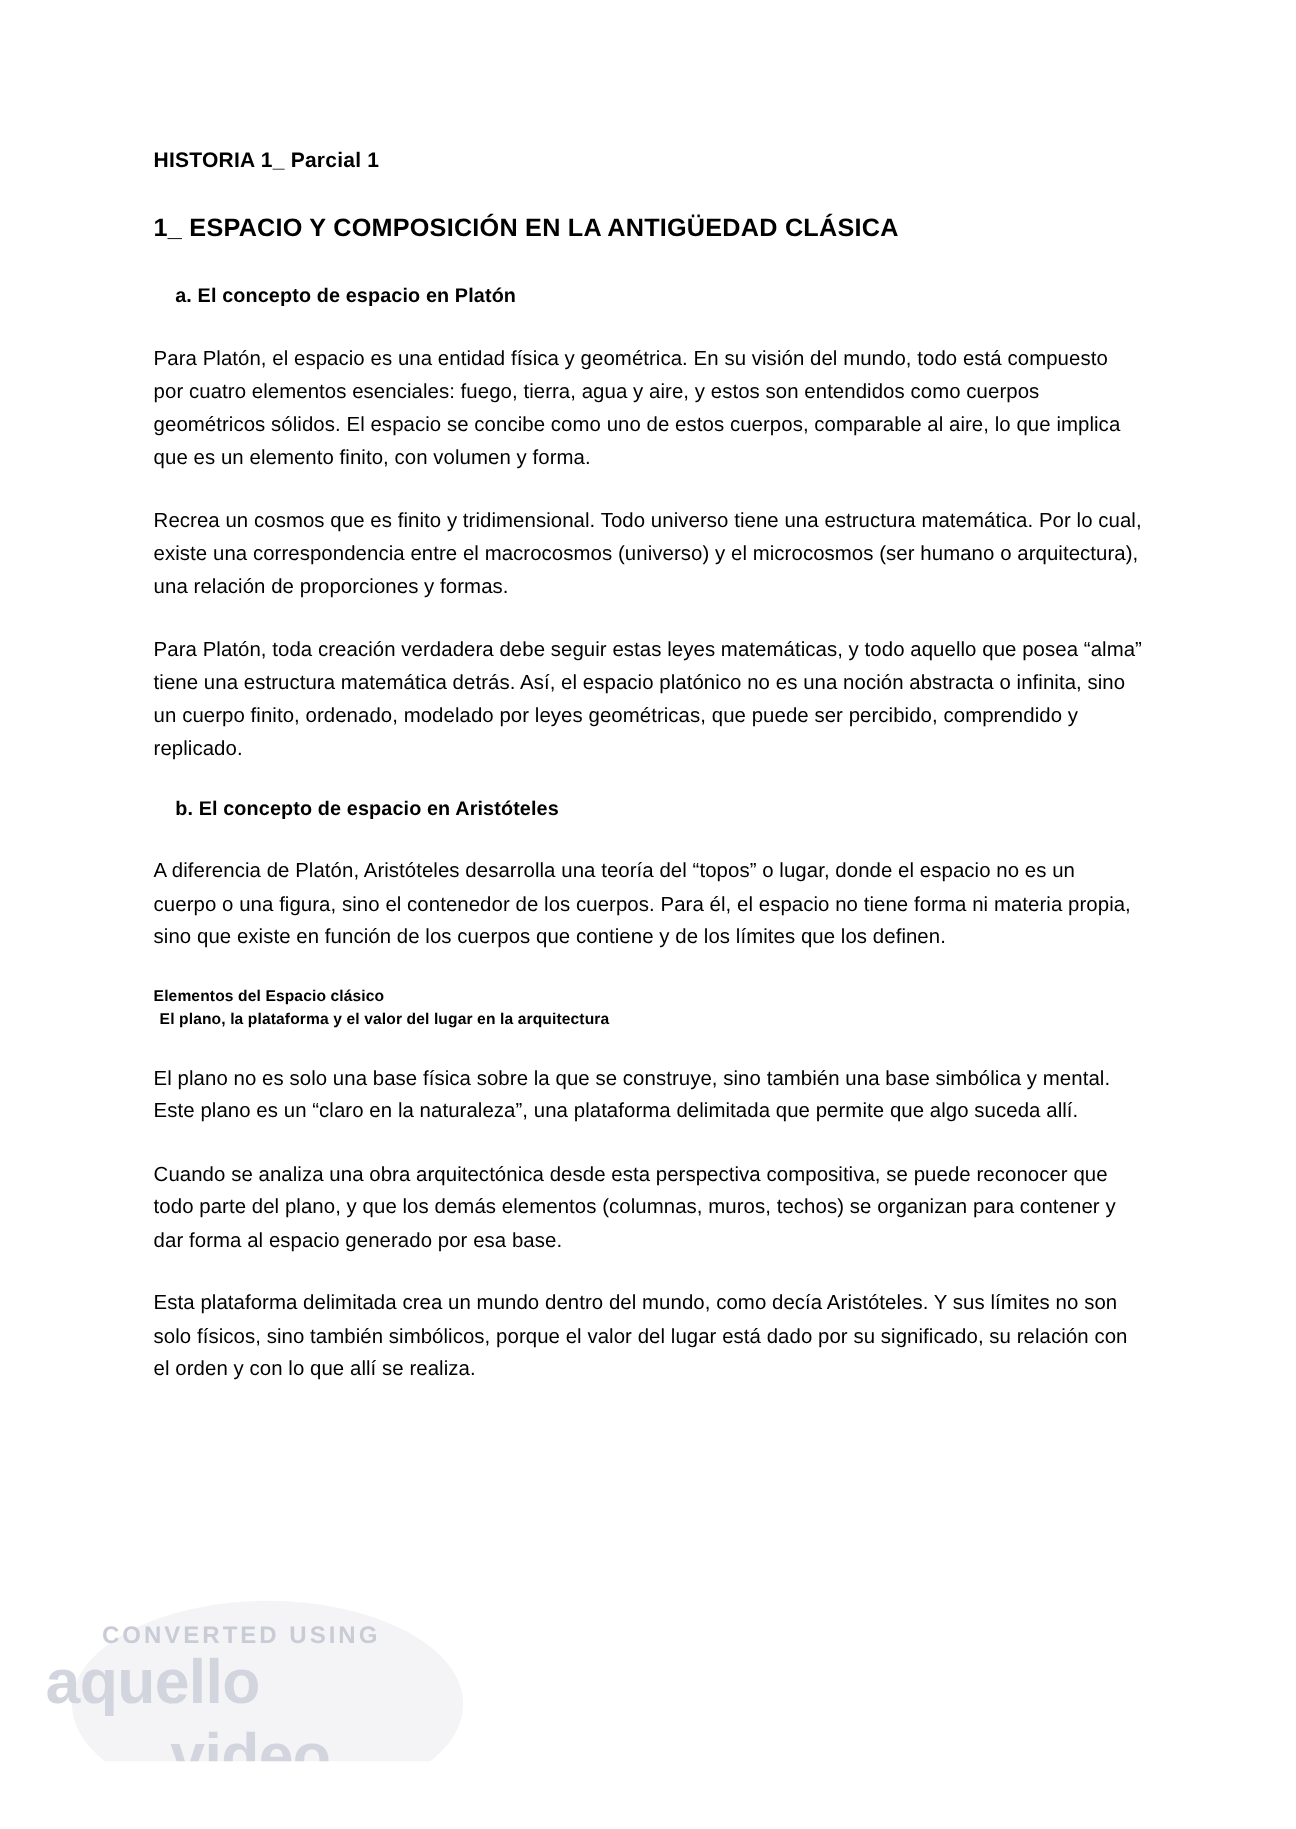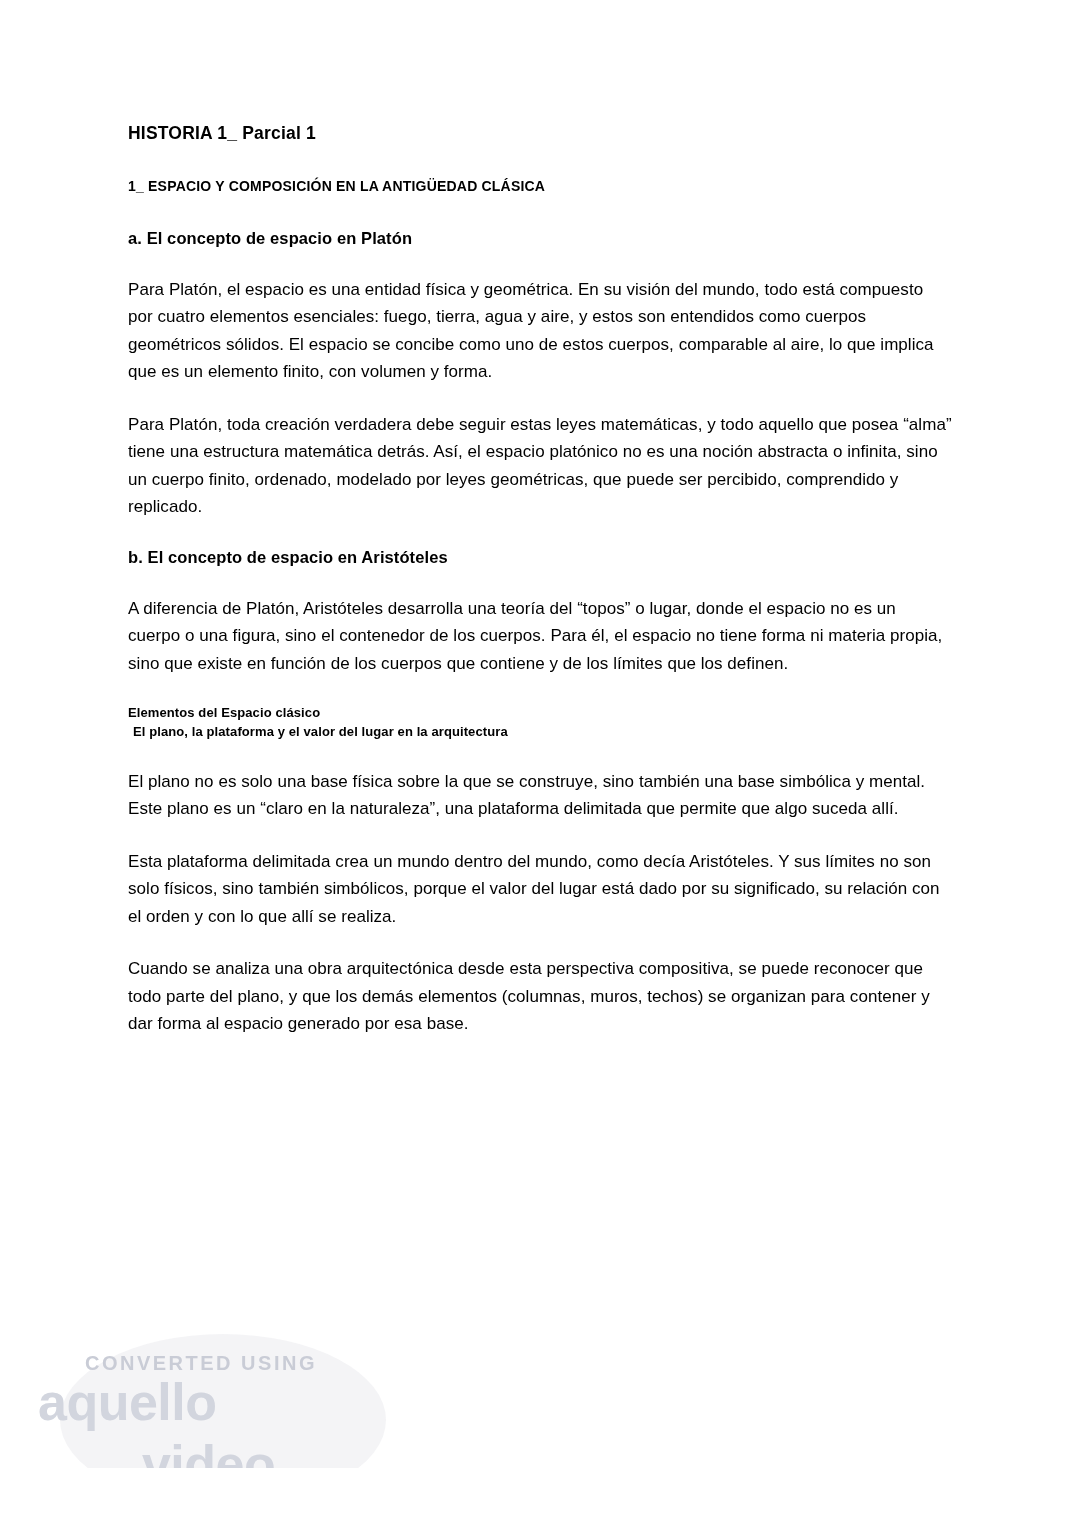--- a/index.html
+++ b/index.html
@@ -26,31 +26,31 @@
     width: 824px;
   }
   .h-title {
     font-size: 17.5px;
     font-weight: bold;
     letter-spacing: 0.2px;
     margin: 0 0 31px 0;
     line-height: 1.35;
   }
   .h-sec {
-    font-size: 14px;
+    font-size: 21px;
     font-weight: bold;
     letter-spacing: 0.2px;
     margin: 0 0 31px 0;
     line-height: 1.35;
   }
   .h-sub {
     font-size: 16.5px;
     font-weight: bold;
     letter-spacing: 0.1px;
-    margin: 0 0 26px 0;
+    margin: 0 0 26px 18px;
     line-height: 1.4;
   }
   p.para {
     font-size: 17px;
     line-height: 1.62;
     margin: 0 0 25px 0;
     text-align: left;
     letter-spacing: 0.05px;
   }
   .h-group {
@@ -122,34 +122,35 @@
 
   <div class="content">
 
     <div class="h-title">HISTORIA 1_ Parcial 1</div>
 
     <div class="h-sec">1_ ESPACIO Y COMPOSICIÓN EN LA ANTIGÜEDAD CLÁSICA</div>
 
     <div class="h-sub">a. El concepto de espacio en Platón</div>
 
     <p class="para">Para Platón, el espacio es una entidad física y geométrica. En su visión del mundo, todo está compuesto por cuatro elementos esenciales: fuego, tierra, agua y aire, y estos son entendidos como cuerpos geométricos sólidos. El espacio se concibe como uno de estos cuerpos, comparable al aire, lo que implica que es un elemento finito, con volumen y forma.</p>
+    <p class="para">Recrea un cosmos que es finito y tridimensional. Todo universo tiene una estructura matemática.  Por lo cual, existe una correspondencia entre el macrocosmos (universo) y el microcosmos (ser humano o arquitectura), una relación de proporciones y formas.</p>
     <p class="para">Para Platón, toda creación verdadera debe seguir estas leyes matemáticas, y todo aquello que posea “alma” tiene una estructura matemática detrás.  Así, el espacio platónico no es una noción abstracta o infinita, sino un cuerpo finito, ordenado, modelado por leyes geométricas, que puede ser percibido, comprendido y replicado.</p>
 
     <div class="h-sub">b. El concepto de espacio en Aristóteles</div>
 
     <p class="para">A diferencia de Platón, Aristóteles desarrolla una teoría del “topos” o lugar, donde el espacio no es un cuerpo o una figura, sino el contenedor de los cuerpos. Para él, el espacio no tiene forma ni materia propia, sino que existe en función de los cuerpos que contiene y de los límites que los definen.</p>
 
     <div class="h-group">
       <div class="line">Elementos del Espacio clásico</div>
       <div class="line indent">El plano, la plataforma y el valor del lugar en la arquitectura</div>
     </div>
 
     <p class="para">El plano no es solo una base física sobre la que se construye, sino también una base simbólica y mental. Este plano es un “claro en la naturaleza”, una plataforma delimitada que permite que algo suceda allí.</p>
+    <p class="para">Cuando se analiza una obra arquitectónica desde esta perspectiva compositiva, se puede reconocer que todo parte del plano, y que los demás elementos (columnas, muros, techos) se organizan para contener y dar forma al espacio generado por esa base.</p>
     <p class="para">Esta plataforma delimitada crea un mundo dentro del mundo, como decía Aristóteles. Y sus límites no son solo físicos, sino también simbólicos, porque el valor del lugar está dado por su significado, su relación con el orden y con lo que allí se realiza.</p>
-    <p class="para">Cuando se analiza una obra arquitectónica desde esta perspectiva compositiva, se puede reconocer que todo parte del plano, y que los demás elementos (columnas, muros, techos) se organizan para contener y dar forma al espacio generado por esa base.</p>
 
 
   </div>
 
   <div class="watermark">
     <div class="wm-ellipse"></div>
     <div class="wm-small">CONVERTED USING</div>
     <div class="wm-big">aquello</div>
     <div class="wm-video"><span class="wm-dot">.</span><span>video</span></div>
   </div>

